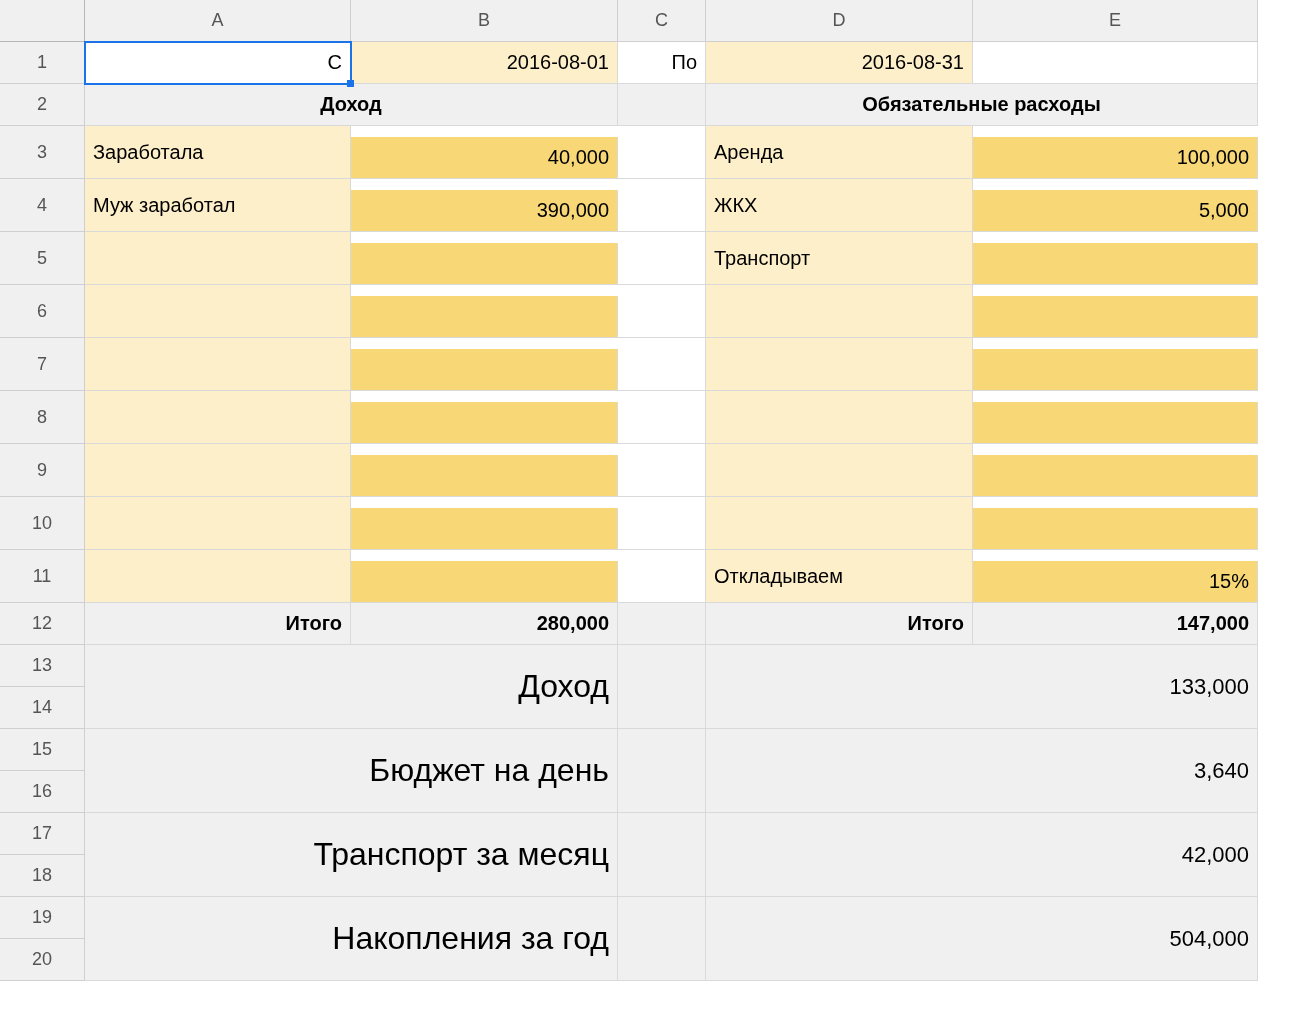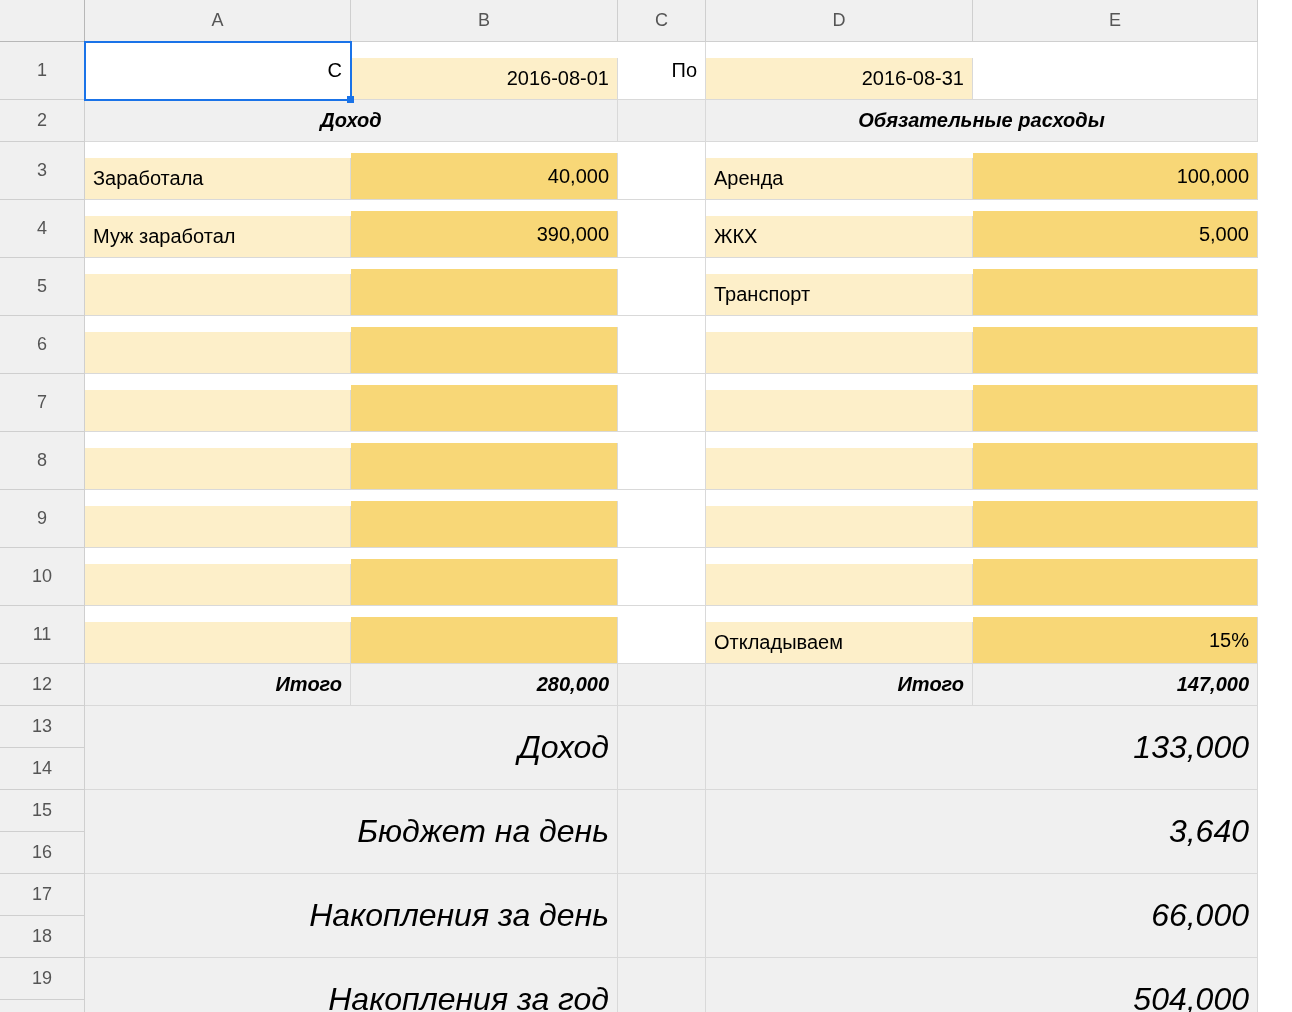--- a/index.html
+++ b/index.html
@@ -40,23 +40,23 @@
   }
   .rowhdr {
     background: #f0f0f0;
     justify-content: center;
     color: #555;
     font-size: 18px;
     border-right: 1px solid #cfcfcf;
     border-bottom: 1px solid #cfcfcf;
   }
   
-  .light { background: #fdefc9; margin-top: 16px; }
+  .light { background: #fdefc9; }
   .dark  { background: #f8d777; margin-top: 11px; }
-  .gray  { background: #f0f0f0; font-style: italic; }
+  .gray  { background: #f0f0f0; }
   
   .r { justify-content: flex-end; text-align: right; }
   .c { justify-content: center; text-align: center; }
   .b { font-weight: bold; }
   
   .selected {
     outline: 2px solid #1a73e8;
     outline-offset: -1px;
     position: relative;
   }
@@ -70,21 +70,21 @@
     background: #1a73e8;
   }
   
   .span2 { grid-column: span 2; }
   
   .big {
     font-size: 32px;
     min-height: 78px;
   }
   .bigval {
-    font-size: 32px;
+    font-size: 22px;
     min-height: 78px;
     justify-content: flex-end;
   }
   
 </style>
 </head>
 <body>
 
 <div class="sheet">
 
@@ -183,23 +183,23 @@
   <div class="cell gray bigval span2" style="grid-row:span 2">133,000</div>
   <div class="cell rowhdr">14</div>
 
   <div class="cell rowhdr">15</div>
   <div class="cell gray big r span2" style="grid-row:span 2">Бюджет на день</div>
   <div class="cell gray" style="grid-row:span 2;min-height:78px"></div>
   <div class="cell gray bigval span2" style="grid-row:span 2">3,640</div>
   <div class="cell rowhdr">16</div>
 
   <div class="cell rowhdr">17</div>
-  <div class="cell gray big r span2" style="grid-row:span 2">Накопления за день</div>
-  <div class="cell gray" style="grid-row:span 2;min-height:78px"></div>
-  <div class="cell gray bigval span2" style="grid-row:span 2">66,000</div>
+  <div class="cell gray big r span2" style="grid-row:span 2">Транспорт за месяц</div>
+  <div class="cell gray" style="grid-row:span 2;min-height:78px"></div>
+  <div class="cell gray bigval span2" style="grid-row:span 2">42,000</div>
   <div class="cell rowhdr">18</div>
 
   <div class="cell rowhdr">19</div>
   <div class="cell gray big r span2" style="grid-row:span 2">Накопления за год</div>
   <div class="cell gray" style="grid-row:span 2;min-height:78px"></div>
   <div class="cell gray bigval span2" style="grid-row:span 2">504,000</div>
   <div class="cell rowhdr">20</div>
 
 </div>
 

